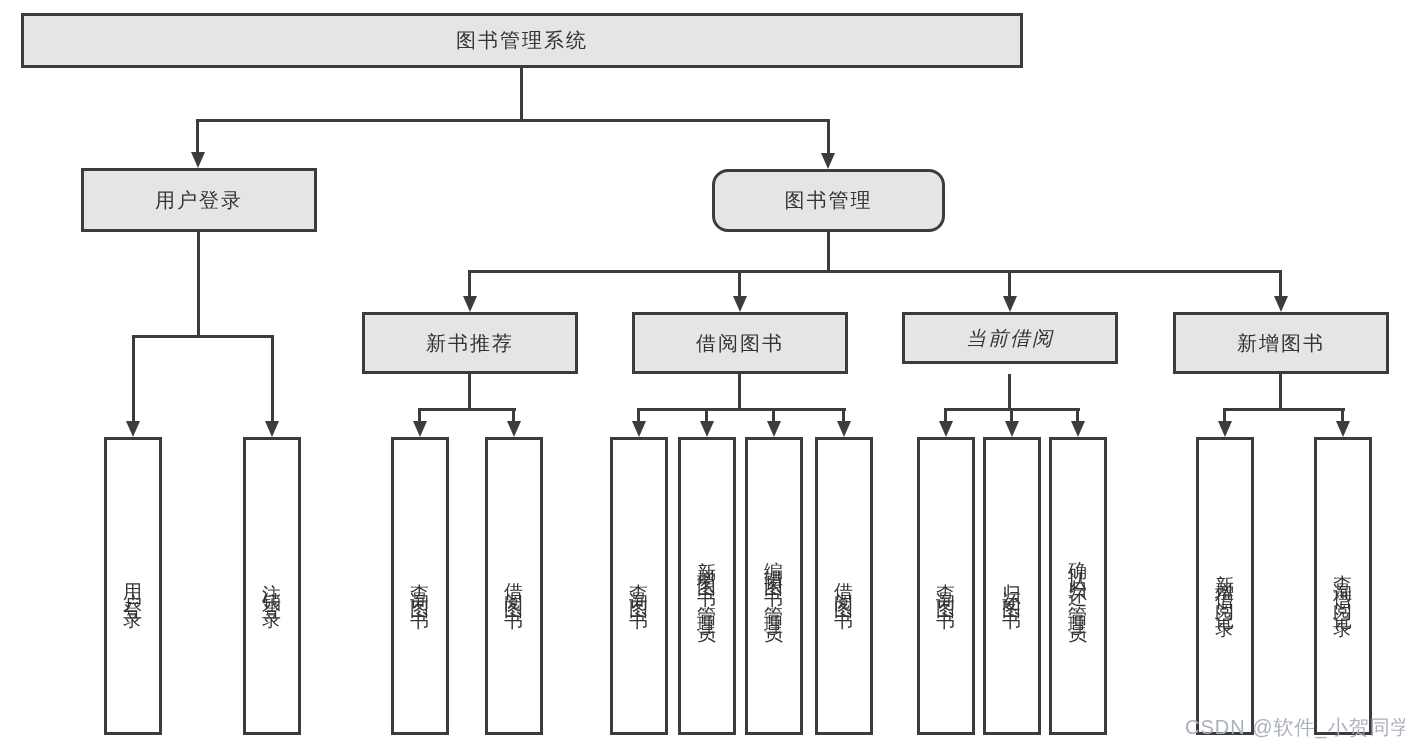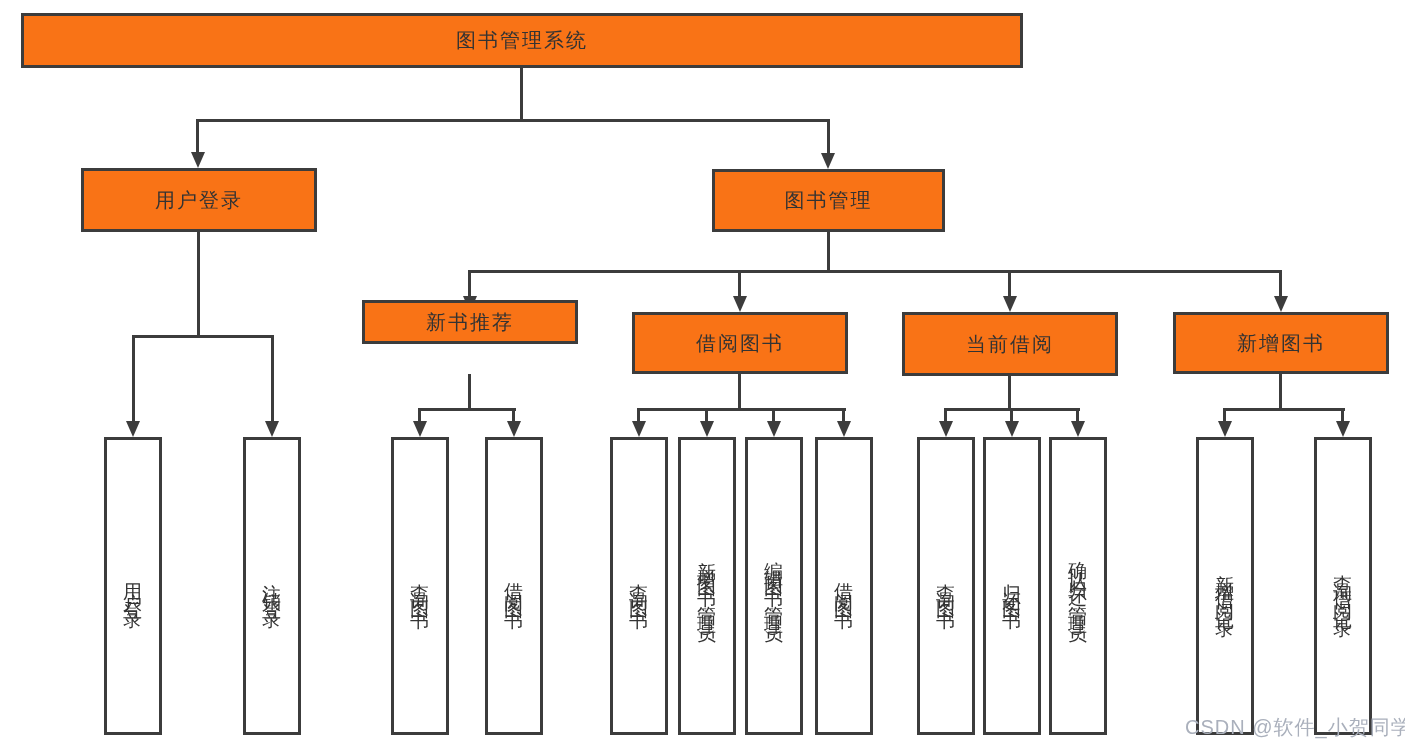--- a/index.html
+++ b/index.html
@@ -8,21 +8,21 @@
     width: 1405px;
     height: 747px;
     background: #ffffff;
     overflow: hidden;
     font-family: "Liberation Sans", "DejaVu Sans", sans-serif;
   }
   .node {
     position: absolute;
     box-sizing: border-box;
     border: 3px solid #3c3c3c;
-    background: #f97316;
+    background: #e5e5e5;
     display: flex;
     align-items: center;
     justify-content: center;
     font-size: 20px;
     letter-spacing: 2px;
     color: #333333;
     white-space: nowrap;
   }
   .leaf {
     position: absolute;
@@ -71,43 +71,43 @@
   <div class="node" style="left:21px; top:13px; width:1002px; height:55px;">图书管理系统</div>
 
   <div class="vline" style="left:520px; top:68px; height:52px;"></div>
   <div class="hline" style="left:196px; top:119px; width:634px;"></div>
   <div class="vline" style="left:196px; top:119px; height:34px;"></div>
   <div class="arrow" style="left:191px; top:152px;"></div>
   <div class="vline" style="left:827px; top:119px; height:35px;"></div>
   <div class="arrow" style="left:821px; top:153px;"></div>
 
   <div class="node" style="left:81px; top:168px; width:236px; height:64px;">用户登录</div>
-  <div class="node" style="left:712px; top:169px; width:233px; height:63px;">图书管理</div>
+  <div class="node" style="left:712px; top:169px; width:233px; height:63px;border-radius:16px;">图书管理</div>
 
   <div class="vline" style="left:197px; top:232px; height:103px;"></div>
   <div class="hline" style="left:132px; top:335px; width:142px;"></div>
   <div class="vline" style="left:132px; top:335px; height:86px;"></div>
   <div class="arrow" style="left:126px; top:421px;"></div>
   <div class="vline" style="left:271px; top:335px; height:86px;"></div>
   <div class="arrow" style="left:265px; top:421px;"></div>
 
   <div class="vline" style="left:827px; top:232px; height:40px;"></div>
   <div class="hline" style="left:468px; top:270px; width:814px;"></div>
   <div class="vline" style="left:468px; top:270px; height:27px;"></div>
   <div class="arrow" style="left:463px; top:296px;"></div>
   <div class="vline" style="left:738px; top:270px; height:27px;"></div>
   <div class="arrow" style="left:733px; top:296px;"></div>
   <div class="vline" style="left:1008px; top:270px; height:27px;"></div>
   <div class="arrow" style="left:1003px; top:296px;"></div>
   <div class="vline" style="left:1279px; top:270px; height:27px;"></div>
   <div class="arrow" style="left:1274px; top:296px;"></div>
 
-  <div class="node" style="left:362px; top:300px; width:216px; height:44px;">新书推荐</div>
+  <div class="node" style="left:362px; top:312px; width:216px; height:62px;">新书推荐</div>
   <div class="node" style="left:632px; top:312px; width:216px; height:62px;">借阅图书</div>
-  <div class="node" style="left:902px; top:312px; width:216px; height:64px;">当前借阅</div>
+  <div class="node" style="left:902px; top:312px; width:216px; height:52px;font-style:italic;">当前借阅</div>
   <div class="node" style="left:1173px; top:312px; width:216px; height:62px;">新增图书</div>
 
   <div class="vline" style="left:468px; top:374px; height:37px;"></div>
   <div class="hline" style="left:418px; top:408px; width:98px;"></div>
   <div class="vline" style="left:418px; top:408px; height:15px;"></div>
   <div class="arrow" style="left:413px; top:421px;"></div>
   <div class="vline" style="left:512px; top:408px; height:15px;"></div>
   <div class="arrow" style="left:507px; top:421px;"></div>
 
   <div class="vline" style="left:738px; top:374px; height:37px;"></div>

